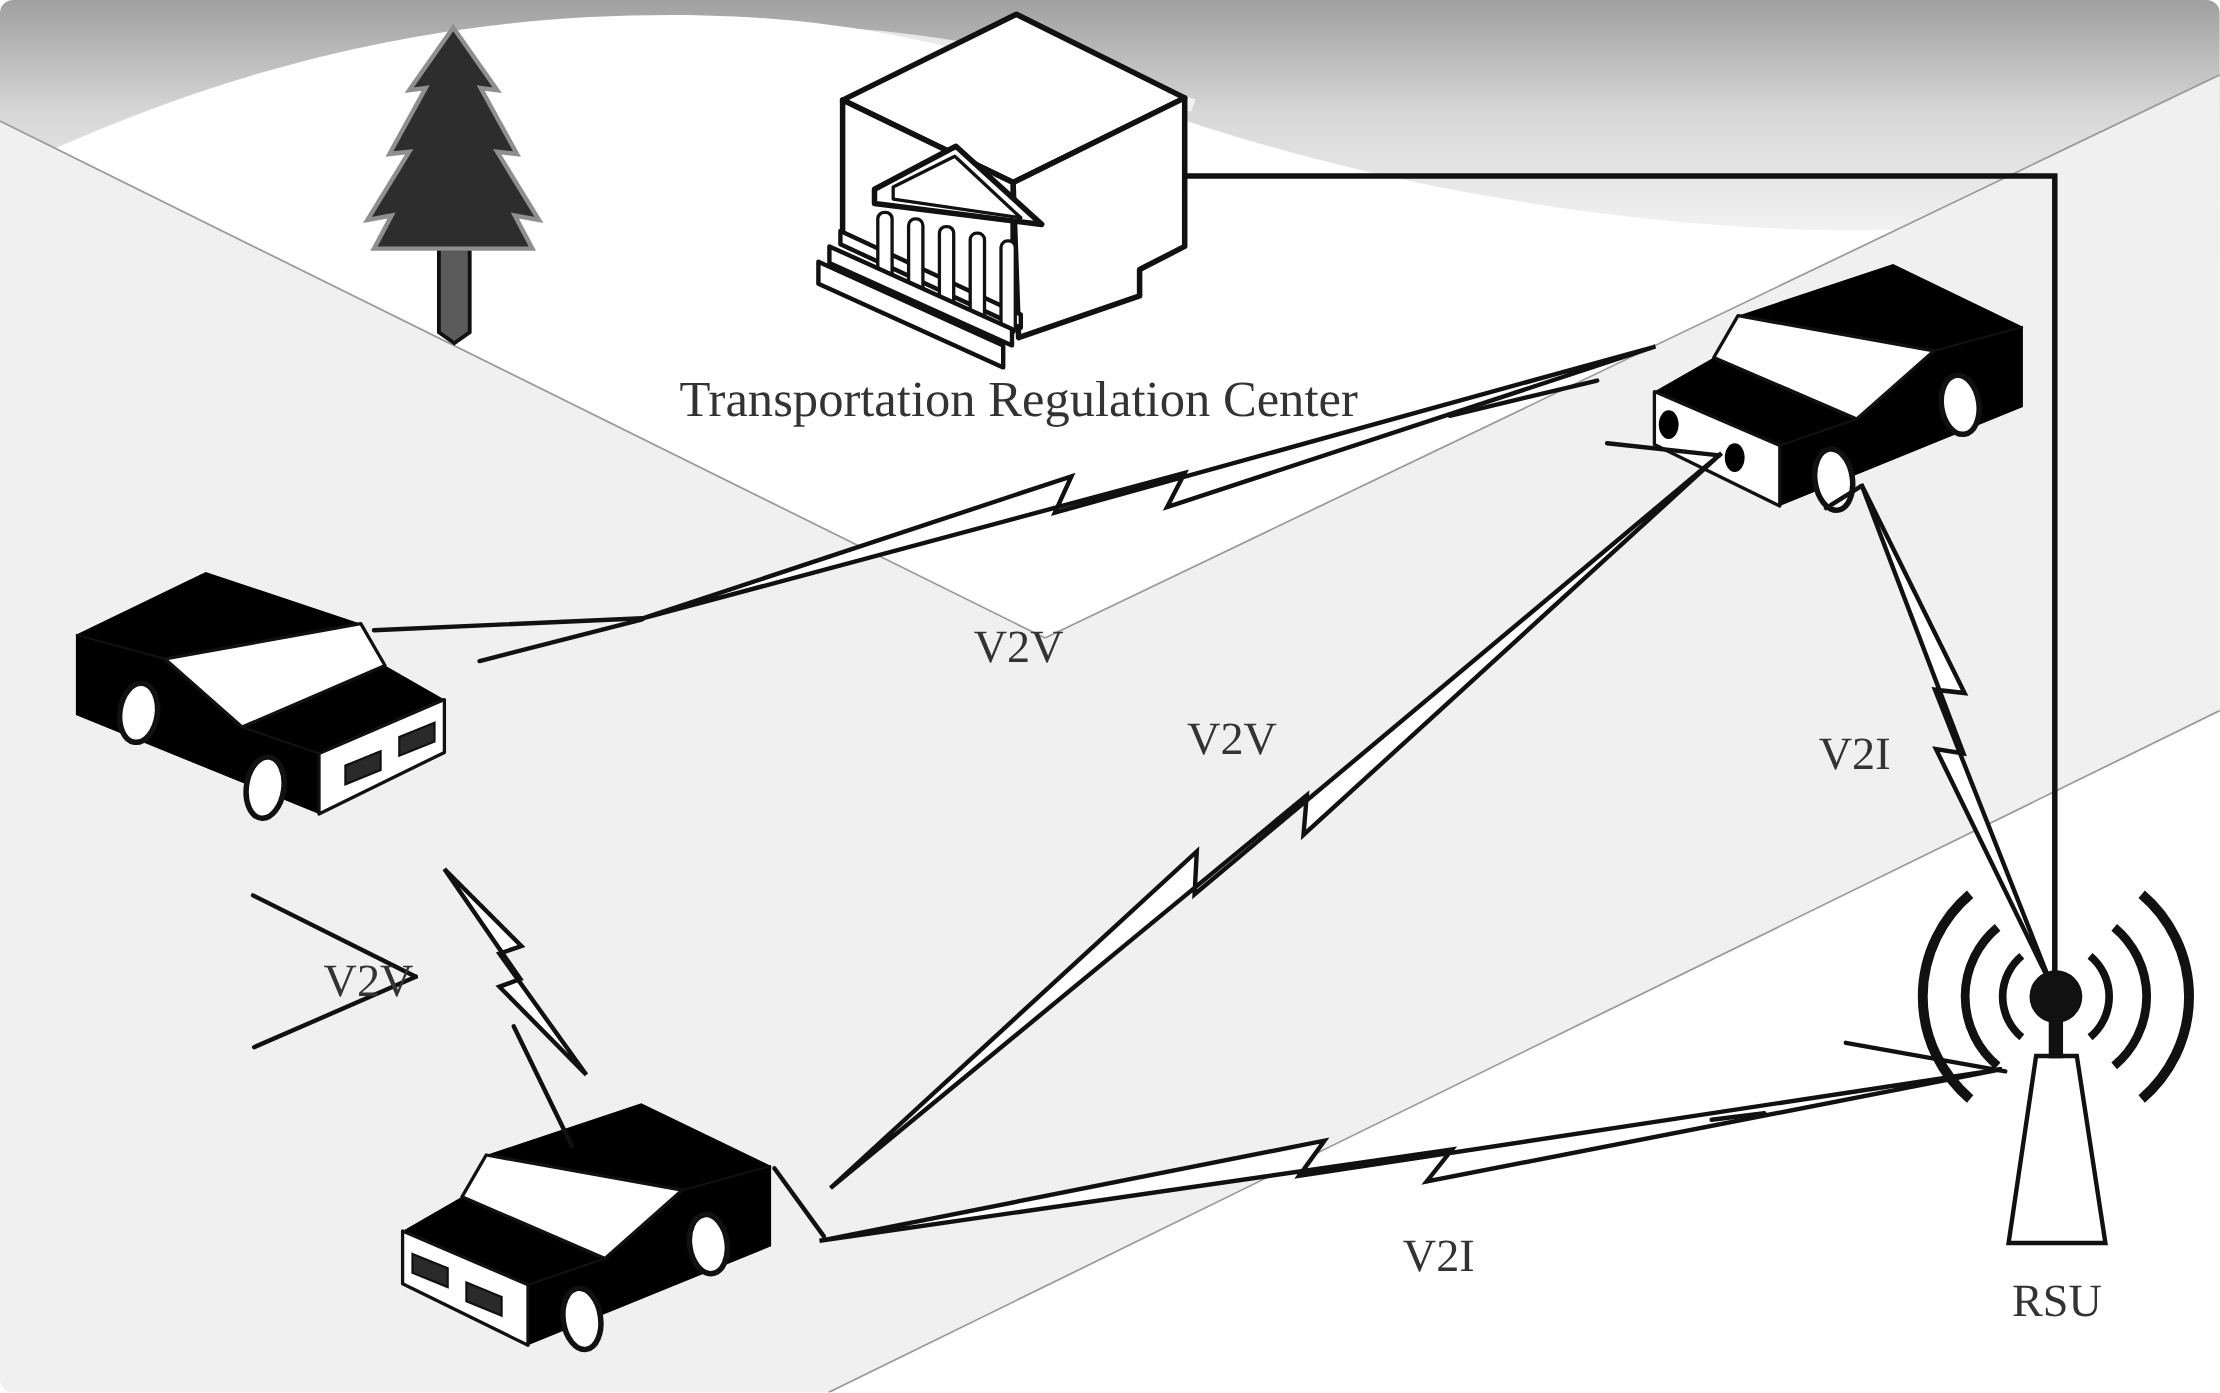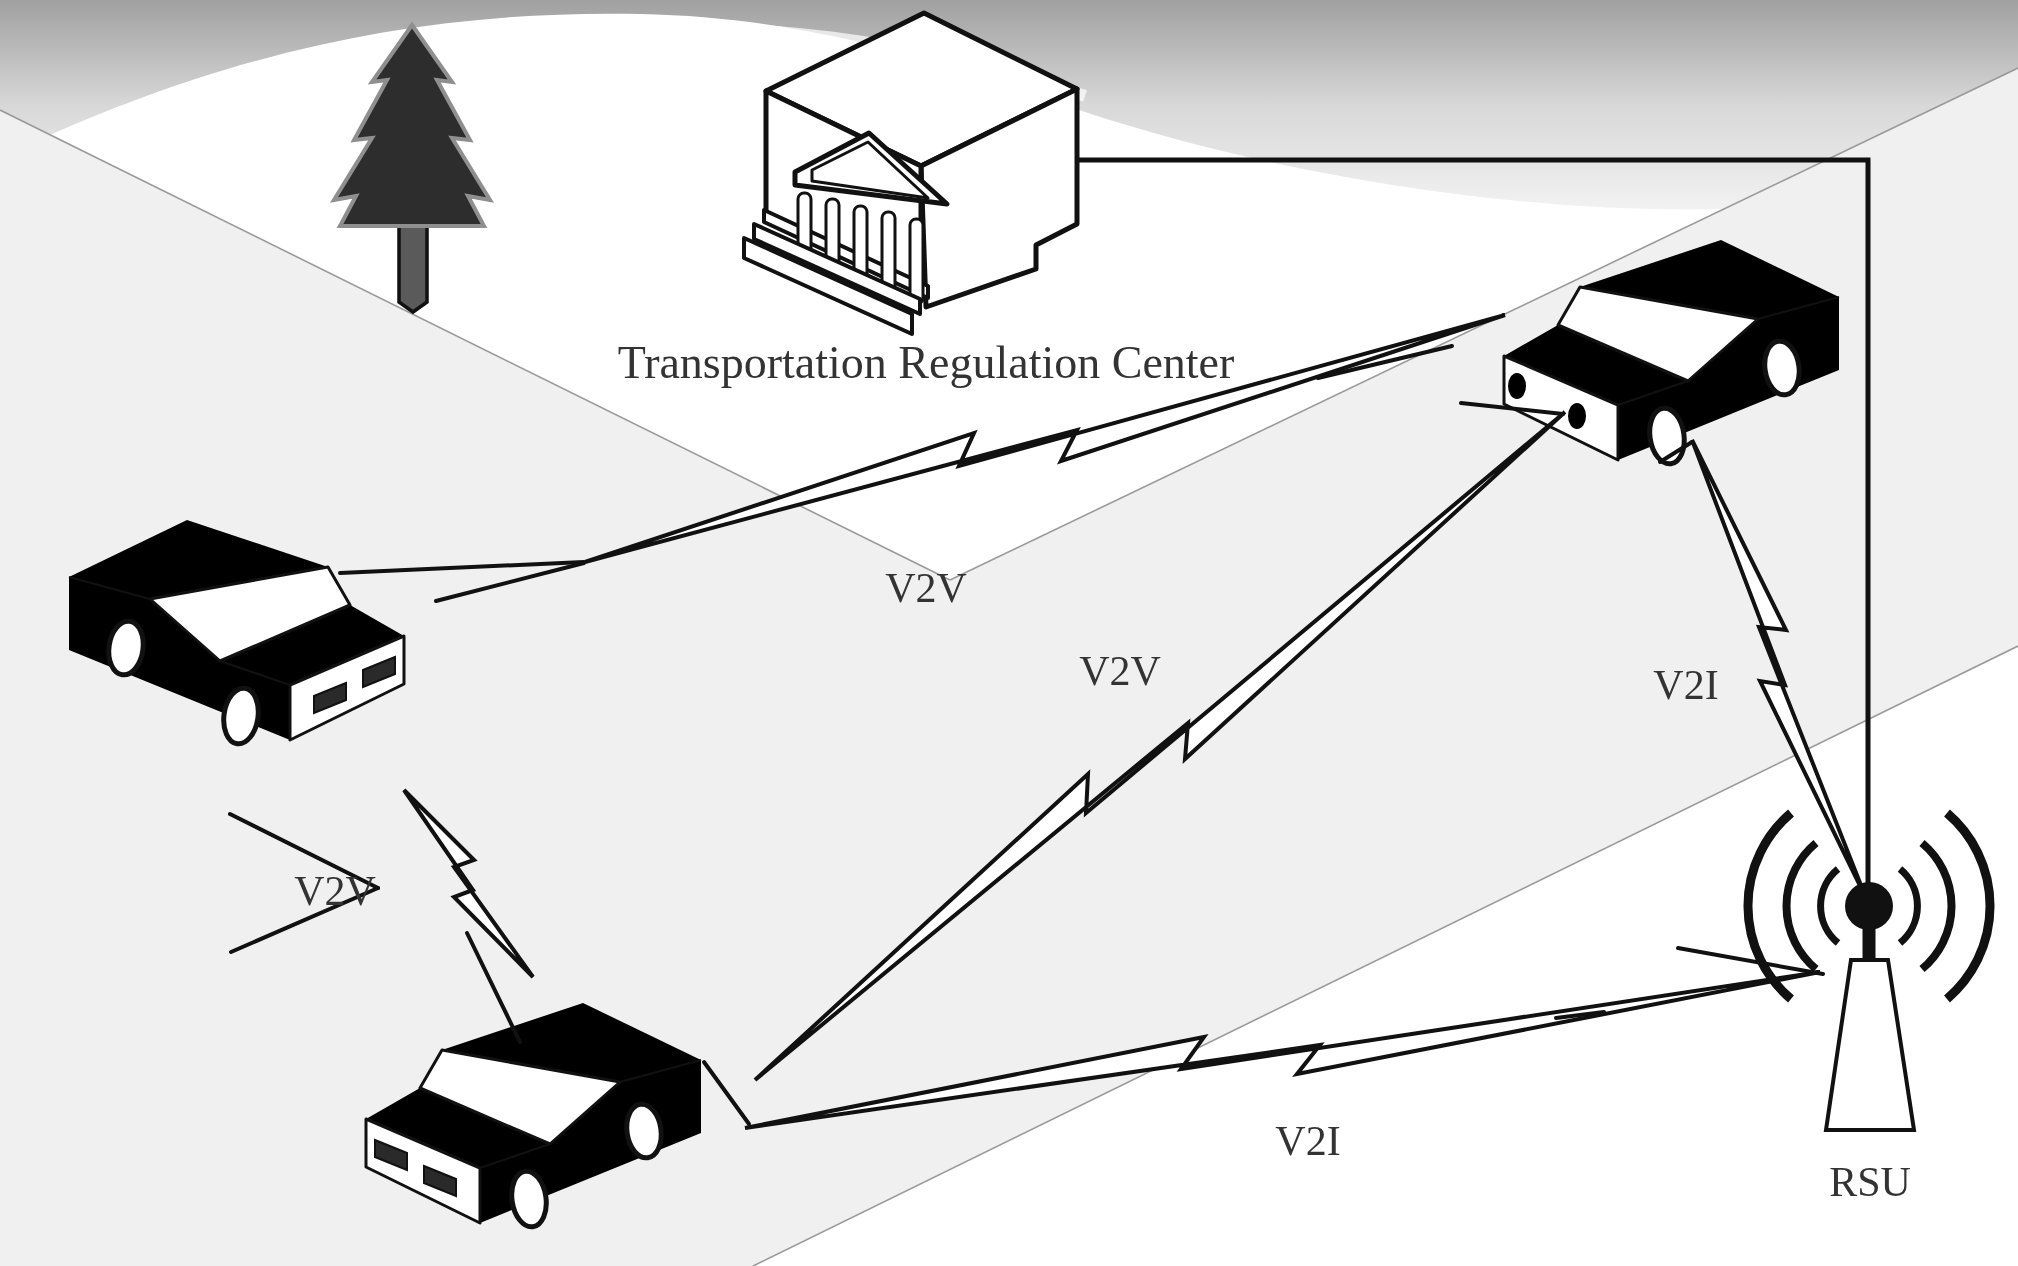--- a/index.html
+++ b/index.html
@@ -1,17 +1,17 @@
 <!DOCTYPE html>
 <html><head>
 <meta charset="utf-8">
 <style>
   html,body{margin:0;padding:0;background:#fff;}
   .stage{position:relative;width:2018px;height:1266px;overflow:hidden;
-         font-family:"Liberation Serif", serif;}
+         font-family:"Liberation Serif", serif;border-radius:12px;}
   svg{display:block}
   .label{fill:#333;font-family:"Liberation Serif", serif;}
   .label.big{font-size:46px;}
   .label.link{font-size:42px;}
   .bolt{fill:#fff;stroke:#111;stroke-width:4;stroke-miterlimit:8;}
   .leader{stroke:#111;stroke-width:4;stroke-linecap:round;fill:none;}
   .outline{stroke:#111;fill:#fff;}
   .car-part-white{fill:#fff;stroke:#111;stroke-width:3;stroke-linejoin:round;}
   .wheel{fill:#fff;stroke:#111;stroke-width:5;}
   .seam{stroke:#111;stroke-width:2;fill:none;}

